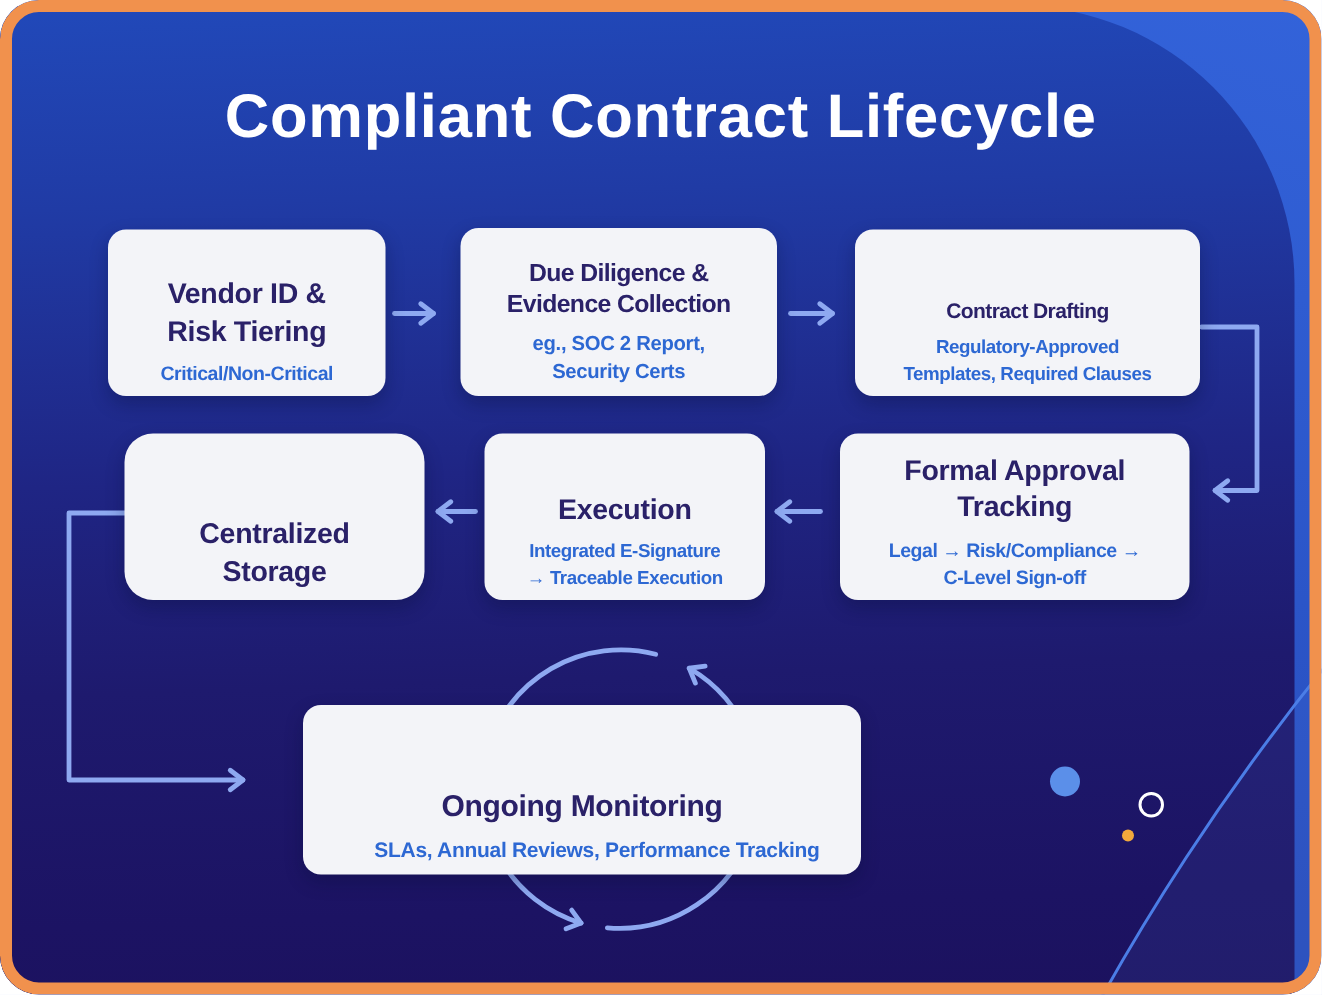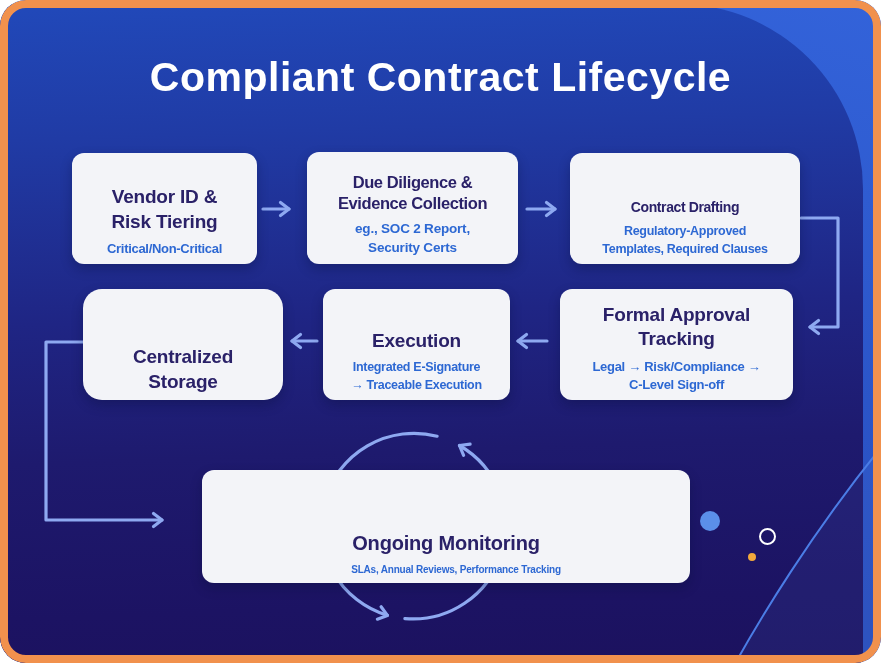--- a/index.html
+++ b/index.html
@@ -51,28 +51,28 @@
   }
   .step-sub{
     color:#2d68d3;font-weight:bold;font-size:13.5px;line-height:1.4;
     white-space:pre-line;margin-top:6px;letter-spacing:-0.2px;
   }
   .h-sm{font-size:16.5px;letter-spacing:-0.4px;}
   .h-md{font-size:14px;letter-spacing:-0.4px;}
   .h-lg{font-size:20px;}
   .s-xs{font-size:12.5px;letter-spacing:-0.3px;}
   .s-sm{font-size:13px;letter-spacing:-0.3px;}
-  .s-md{font-size:10px;margin-left:20px;}
+  .s-md{font-size:14px;margin-left:20px;}
   #box-vendor   {left:72px; top:153px;width:185px;height:111px;}
   #box-due      {left:307px;top:152px;width:211px;height:112px;}
   #box-draft    {left:570px;top:153px;width:230px;height:111px;}
   #box-formal   {left:560px;top:289px;width:233px;height:111px;}
   #box-exec     {left:323px;top:289px;width:187px;height:111px;}
   #box-storage  {left:83px; top:289px;width:200px;height:111px;border-radius:19px;}
-  #box-monitor  {left:202px;top:470px;width:488px;height:113px;}
+  #box-monitor  {left:202px;top:470px;width:372px;height:113px;}
   .dot{position:absolute;border-radius:50%;z-index:5;}
   .dot-blue  {left:700px;top:511px;width:20px;height:20px;background:#5b8fe9;}
   .dot-ring  {left:759px;top:528px;width:17px;height:17px;background:transparent;border:2.5px solid #ffffff;}
   .dot-yellow{left:748px;top:553px;width:8px;height:8px;background:#f2a93c;}
   
   .frame{
     position:absolute;inset:0;border:8px solid #f1914d;border-radius:26px;
     pointer-events:none;z-index:6;
   }
 </style>

